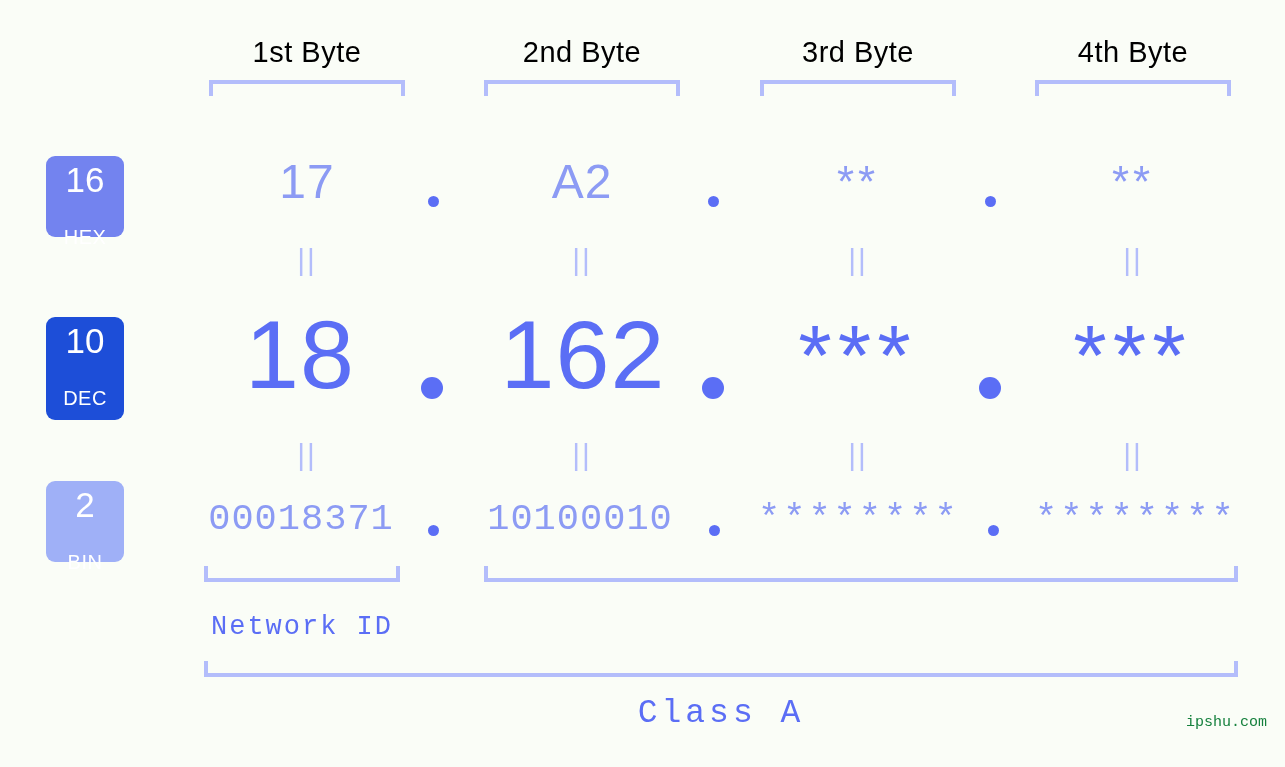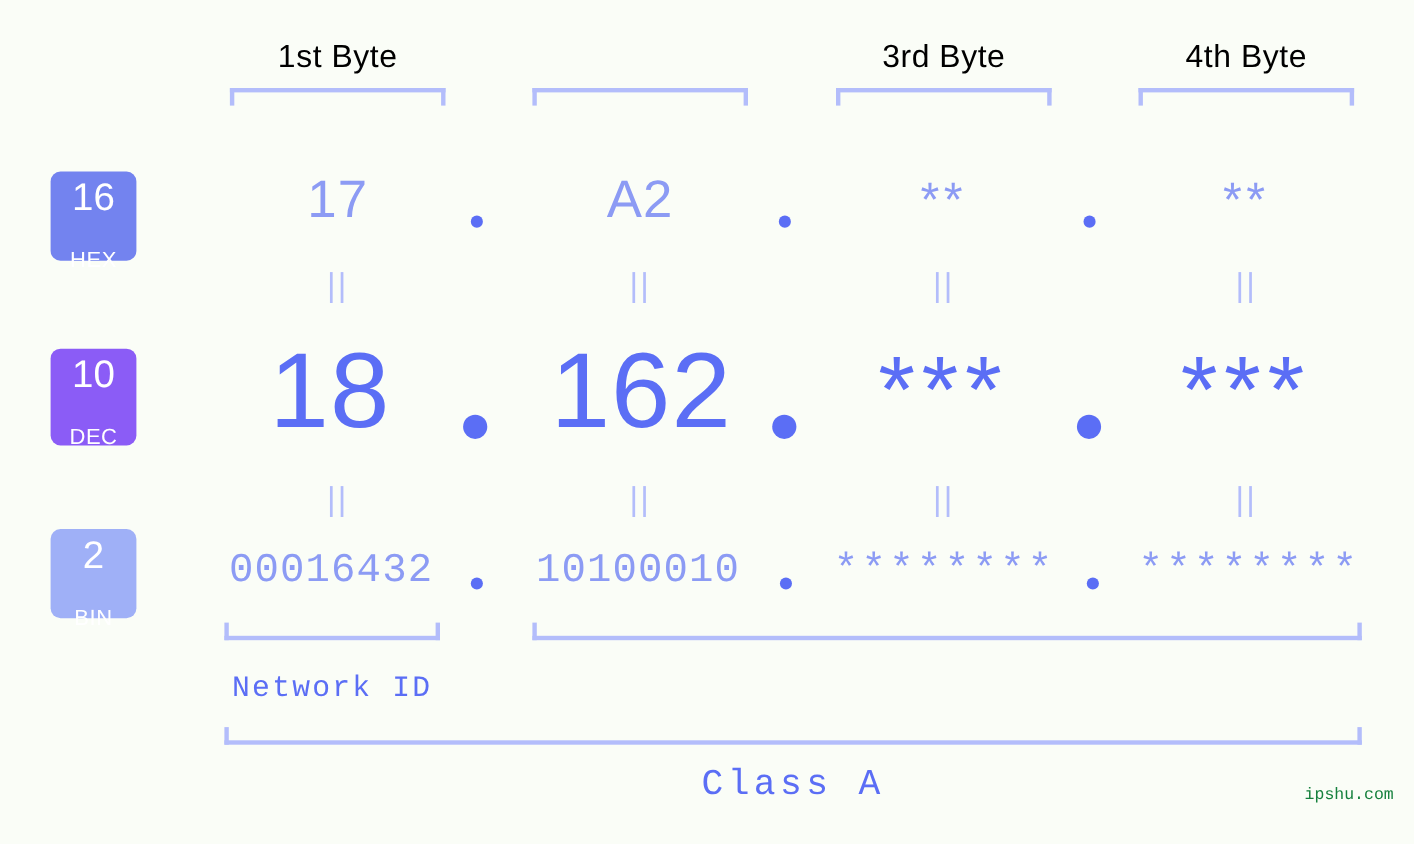--- a/index.html
+++ b/index.html
@@ -74,21 +74,21 @@
   }
   .base-badge .name {
     display: block;
     font-size: 20px;
     line-height: 23px;
     font-weight: 400;
     letter-spacing: 0.5px;
     margin-top: 28px;
   }
   #badge-hex { top: 156px; height: 81px; background: #7383ef; }
-  #badge-dec { top: 317px; height: 88px; background: #8b5cf6; text-align: center; }
+  #badge-dec { top: 317px; height: 103px; background: #1d4ed8; text-align: center; }
   #badge-bin { top: 481px; height: 81px; background: #9fb0f7; }
 
   
   .cell {
     position: absolute;
     text-align: center;
     white-space: nowrap;
   }
 
   
@@ -204,20 +204,21 @@
     line-height: 18px;
     letter-spacing: 0px;
   }
 </style>
 </head>
 <body>
 
 <div class="stage">
 
   <div class="byte-header" style="left:209px; width:196px;">1st Byte</div>
+  <div class="byte-header" style="left:484px; width:196px;">2nd Byte</div>
   <div class="byte-header" style="left:760px; width:196px;text-align:center;">3rd Byte</div>
   <div class="byte-header" style="left:1035px; width:196px;">4th Byte</div>
 
   <div class="bracket-top" style="left:209px; top:80px; width:196px;"></div>
   <div class="bracket-top" style="left:484px; top:80px; width:196px;"></div>
   <div class="bracket-top" style="left:760px; top:80px; width:196px;"></div>
   <div class="bracket-top" style="left:1035px; top:80px; width:196px;"></div>
 
   <div class="base-badge" id="badge-hex">
     <span class="num">16</span>
@@ -256,21 +257,21 @@
     <div class="dot" style="left:702px;"></div>
     <div class="dot" style="left:979px;"></div>
   </div>
 
   <div class="eq eq-row2" style="left:209px; width:196px;">||</div>
   <div class="eq eq-row2" style="left:484px; width:196px;">||</div>
   <div class="eq eq-row2" style="left:760px; width:196px;">||</div>
   <div class="eq eq-row2" style="left:1035px; width:196px;">||</div>
 
   <div class="row-bin">
-    <div class="cell" style="left:203px; width:196px;">00016432</div>
+    <div class="cell" style="left:203px; width:196px;">00018371</div>
     <div class="cell" style="left:482px; width:196px;">10100010</div>
     <div class="cell ast" style="left:758px; width:200px;">********</div>
     <div class="cell ast" style="left:1035px; width:200px;">********</div>
     <div class="dot" style="left:428px;"></div>
     <div class="dot" style="left:709px;"></div>
     <div class="dot" style="left:988px;"></div>
   </div>
 
   <div class="bracket-bottom" style="left:204px; top:566px; width:196px;"></div>
   <div class="bracket-bottom" style="left:484px; top:566px; width:754px;"></div>

